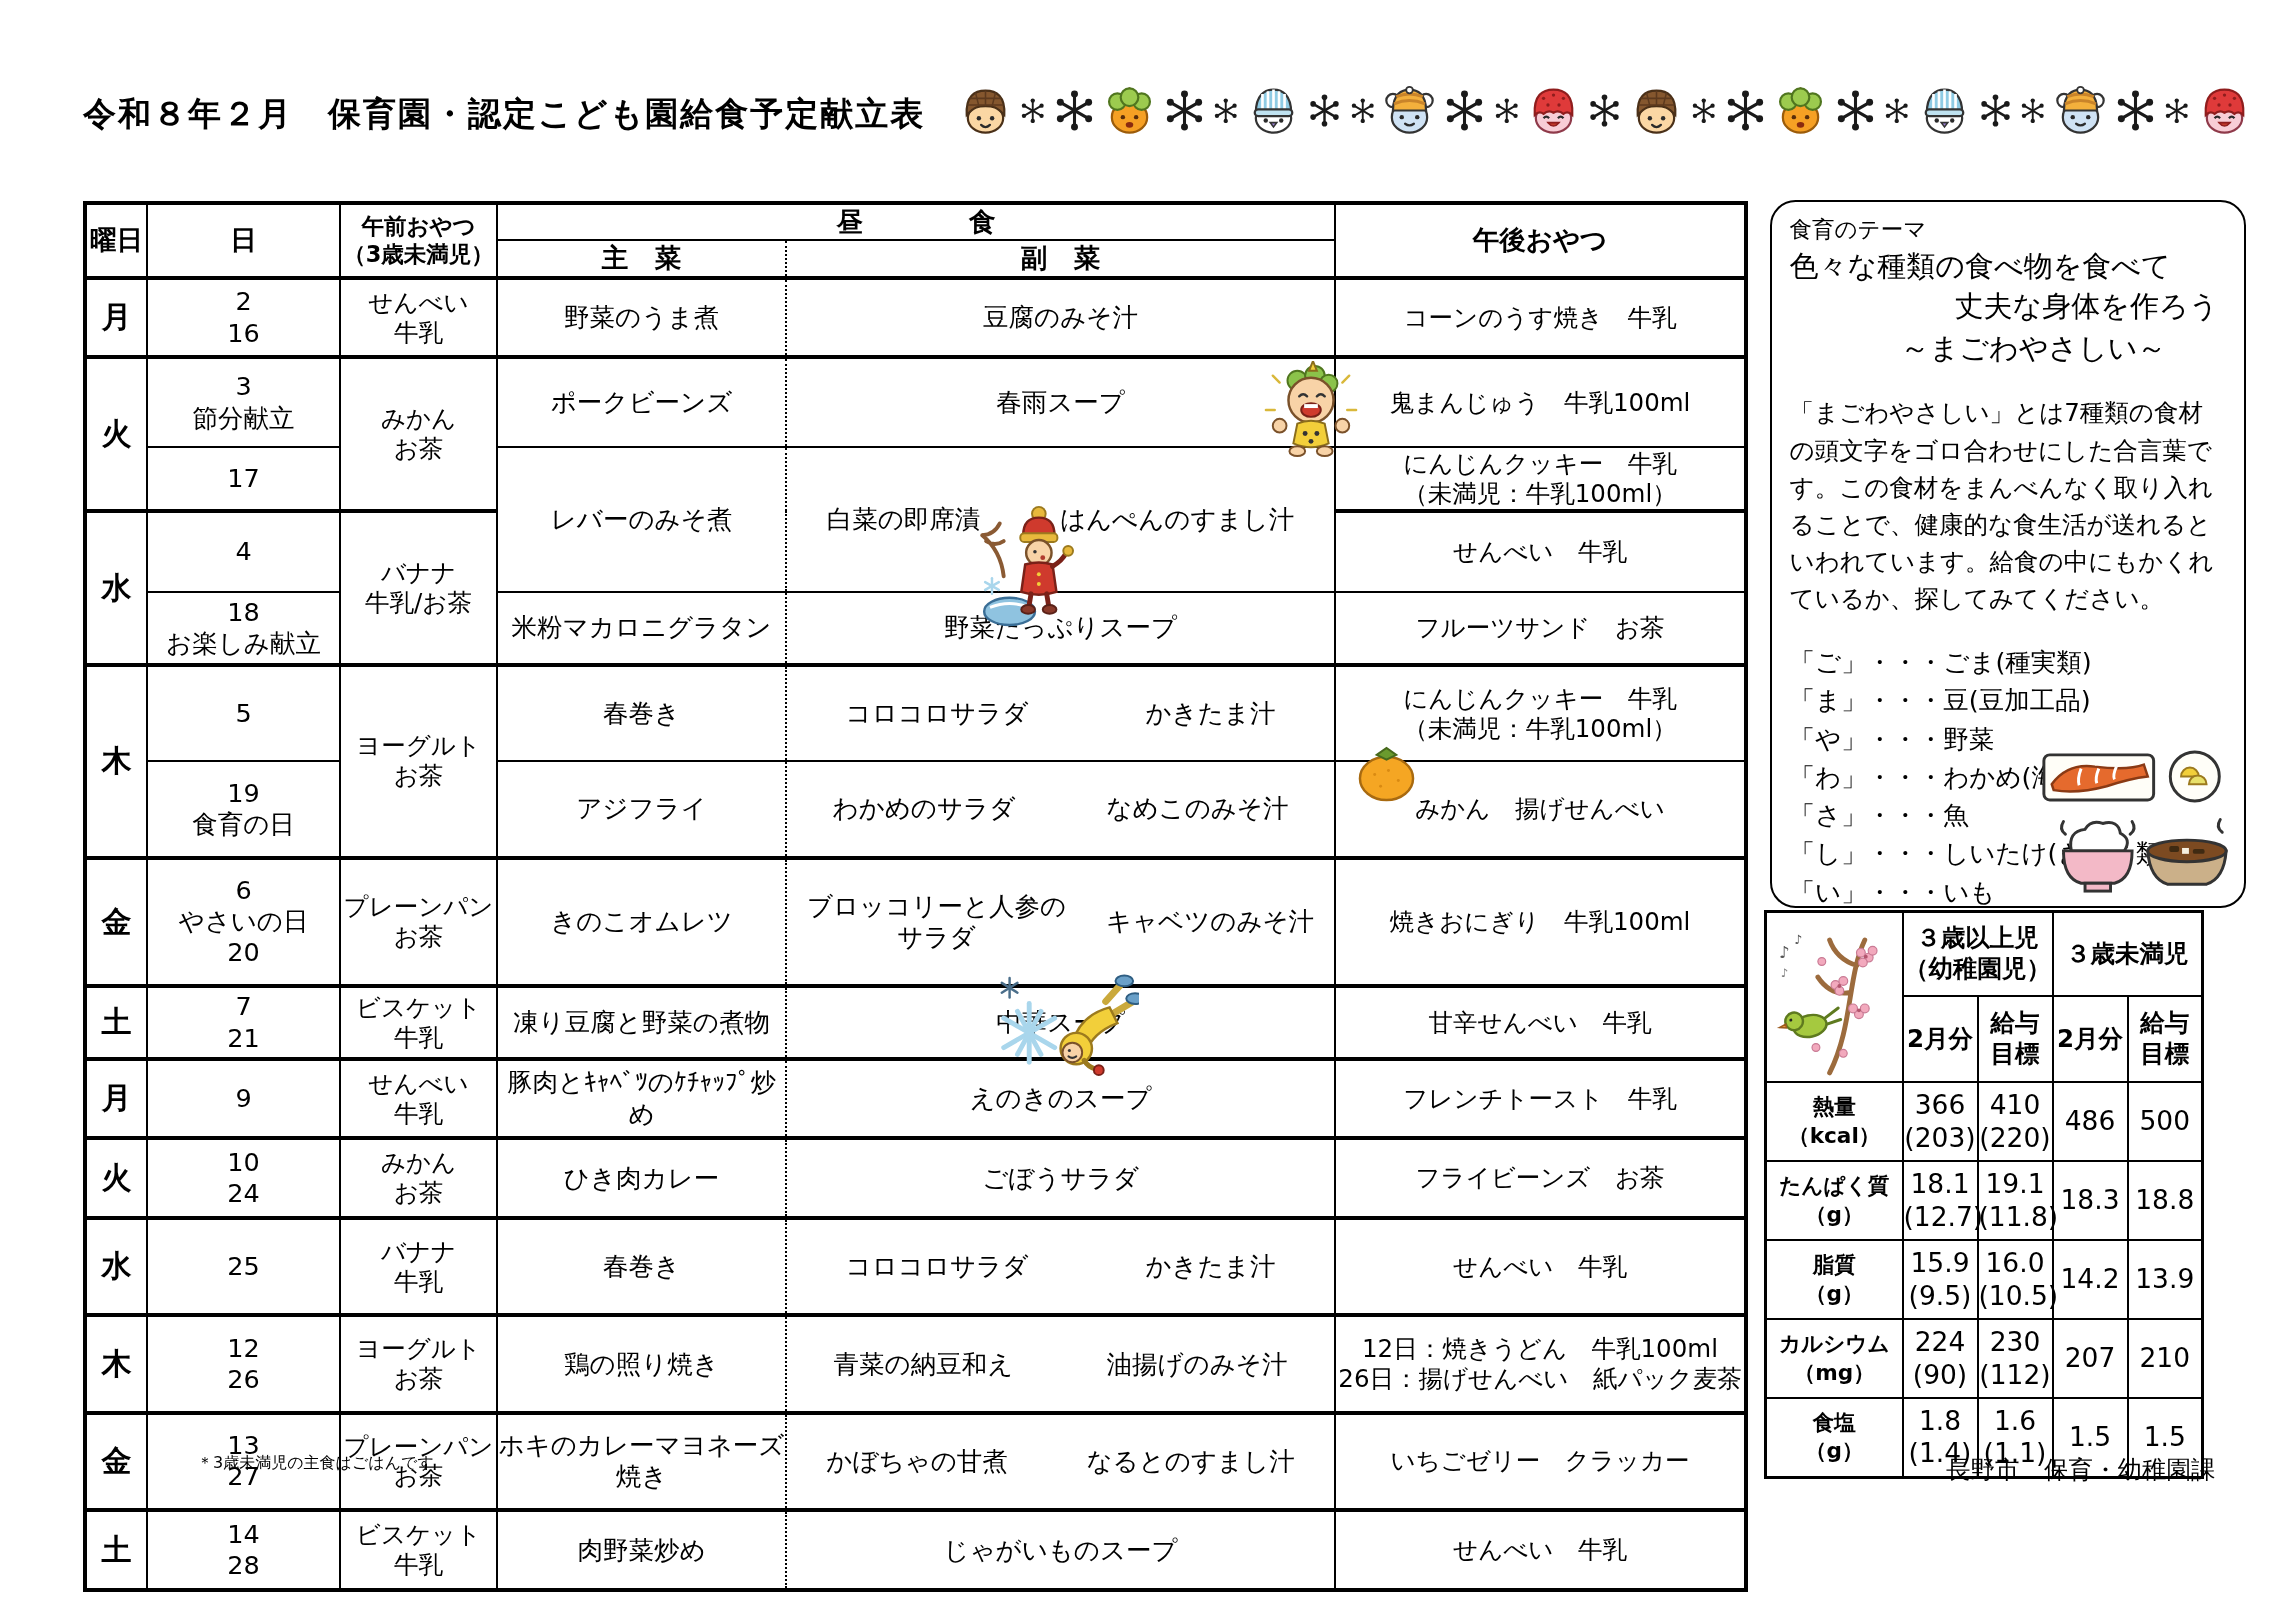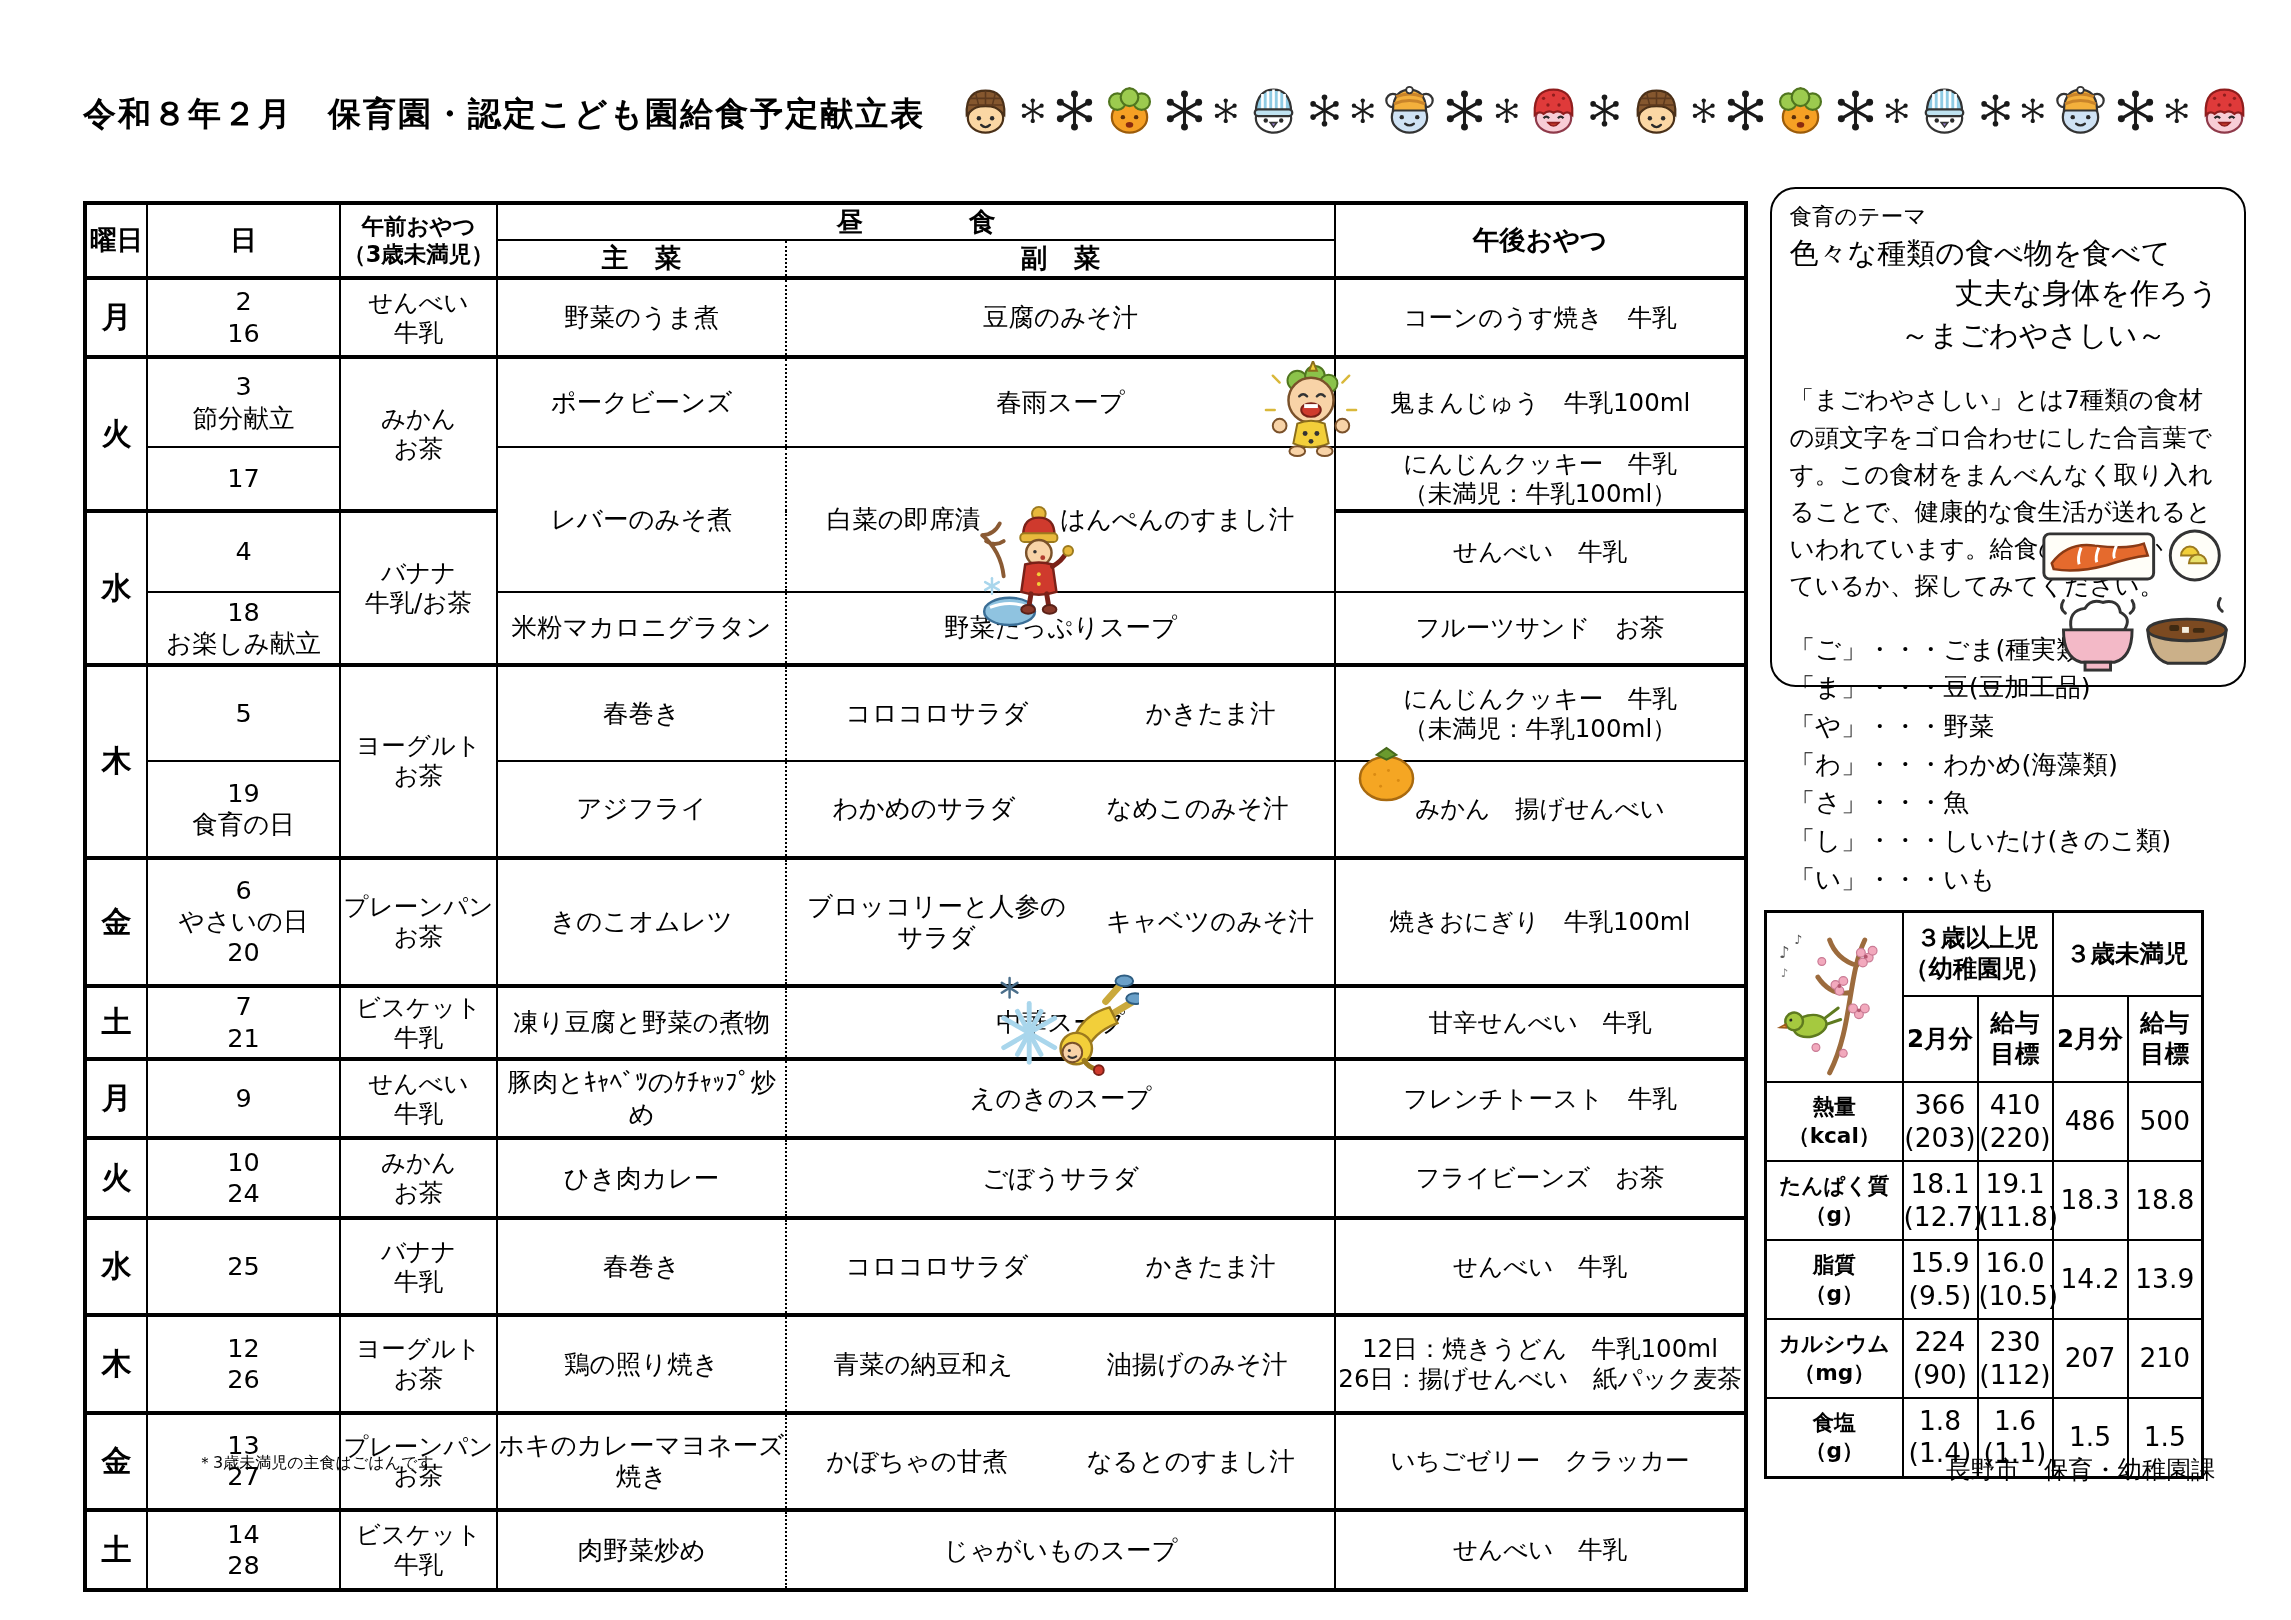--- a/index.html
+++ b/index.html
@@ -27,21 +27,21 @@
   .day{font-weight:bold;font-size:30px;}
   .date{font-size:25.5px;line-height:1.12;}
   .am{font-size:24.5px;line-height:1.3;}
   .main{font-size:25.5px;}
   .side{font-size:25.5px;}
   .pairw{display:flex;justify-content:space-around;align-items:center;width:100%;}
   .pairw span{white-space:pre-line;}
   .snack{font-size:24.5px;line-height:1.28;}
 
   
-  #panel{left:1770px;top:187px;width:476px;height:500px;border:2.9px solid #000;border-radius:25.5px;
+  #panel{left:1770px;top:200px;width:476px;height:708px;border:2.9px solid #000;border-radius:25.5px;
          box-sizing:border-box;padding:11.8px 17.6px;position:absolute;}
   .p-label{font-size:22.5px;}
   .p-l1{font-size:29px;margin-top:2px;white-space:nowrap;}
   .p-l2{font-size:29px;margin-left:165px;white-space:nowrap;}
   .p-l3{font-size:29px;margin-left:51px;margin-top:2px;white-space:nowrap;text-align:center;}
   .p-par{font-size:24.5px;line-height:1.52;margin:25.5px 0 0 0;}
   .p-items{font-size:25.5px;line-height:1.5;margin-top:25.5px;}
   #meal{position:absolute;right:9.8px;bottom:3.9px;}
 
   

